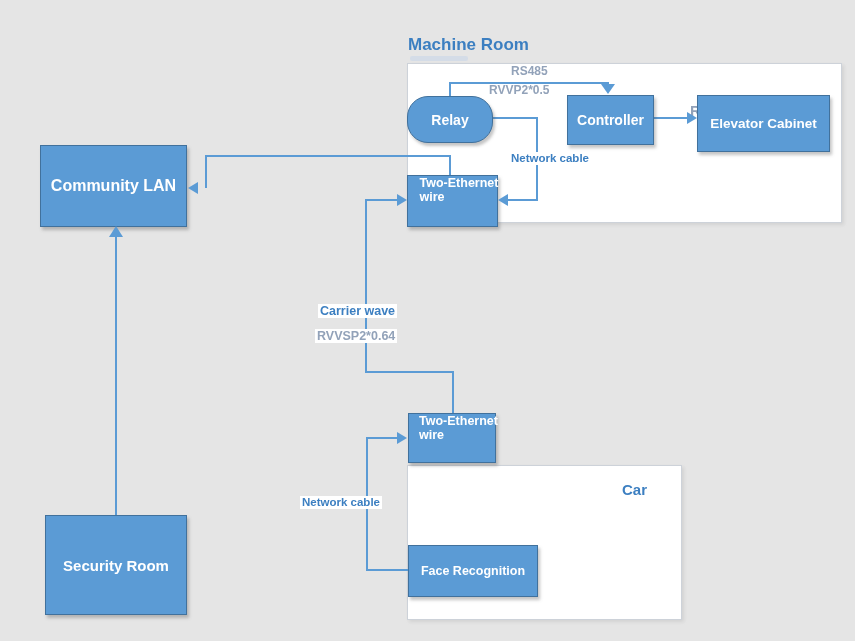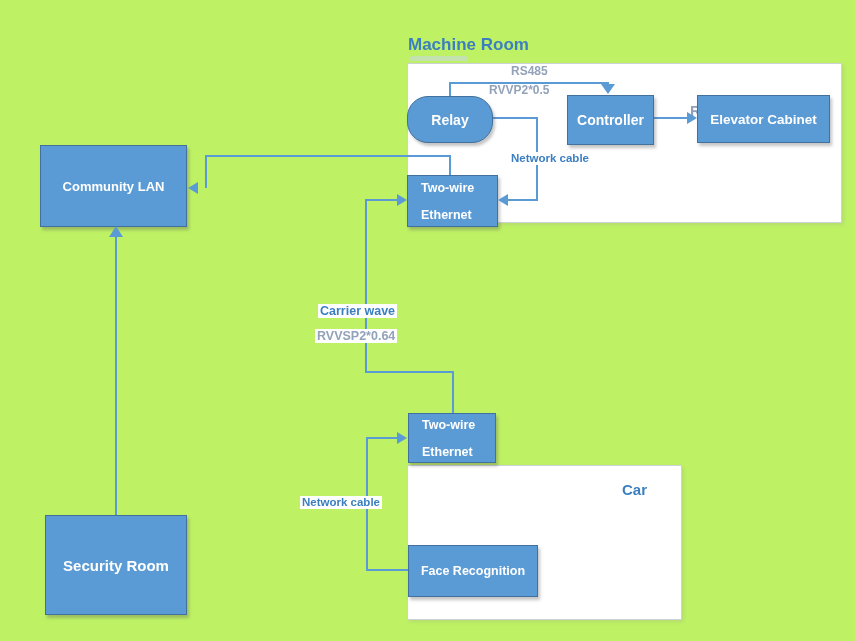--- a/index.html
+++ b/index.html
@@ -5,39 +5,39 @@
   :root{
     --node-fill:#5b9bd5;
     --node-border:#41719c;
     --connector:#5b9bd5;
     --label-strong:#3c7fc1;
     --label-muted:#92a2b9;
     --container-border:#cdd2d9;
   }
   html,body{margin:0;padding:0;background:#fff;}
   .canvas{
-    position:relative;width:855px;height:641px;background:#bef264;overflow:hidden;
+    position:relative;width:855px;height:641px;background:#e5e5e5;overflow:hidden;
     font-family:"Liberation Sans",sans-serif;
   }
   .container-box{
     position:absolute;background:#fff;border:1px solid var(--container-border);
     box-shadow:2px 2px 3px rgba(150,150,150,.22);box-sizing:border-box;z-index:1;
   }
   .h-line,.v-line{position:absolute;background:var(--connector);z-index:2;}
   .lbl{position:absolute;background:#fff;padding:0 2px;white-space:nowrap;line-height:1.15;z-index:3;}
   .lbl.strong{color:var(--label-strong);font-weight:700;}
   .lbl.muted{color:var(--label-muted);font-weight:600;}
   .title{position:absolute;color:var(--label-strong);font-weight:700;white-space:nowrap;z-index:3;}
   .node{
     position:absolute;background:var(--node-fill);border:1px solid var(--node-border);
     color:#fff;font-weight:700;display:flex;align-items:center;justify-content:center;
     text-align:center;box-sizing:border-box;z-index:4;
     box-shadow:2px 3px 3px rgba(90,90,90,.35);
   }
-  .node.two-line{flex-direction:column;align-items:flex-start;justify-content:center;
+  .node.two-line{align-items:flex-start;justify-content:center;
     padding-left:13px;row-gap:13px;text-align:left;}
   .arr{position:absolute;width:0;height:0;z-index:5;}
   .arr.right{border-top:6px solid transparent;border-bottom:6px solid transparent;border-left:10px solid var(--connector);}
   .arr.left{border-top:6px solid transparent;border-bottom:6px solid transparent;border-right:10px solid var(--connector);}
   .arr.down{border-left:7px solid transparent;border-right:7px solid transparent;border-top:10px solid var(--connector);}
   .arr.up{border-left:7px solid transparent;border-right:7px solid transparent;border-bottom:11px solid var(--connector);}
   .ghost{position:absolute;background:#c6d5e9;opacity:.55;border-radius:2px;z-index:1;}
 </style>
 </head>
 <body>
@@ -87,28 +87,28 @@
   <div class="lbl strong" style="left:509px;top:152px;font-size:11.5px;">Network cable</div>
   <div class="lbl muted" style="left:660px;top:102px;font-size:15px;margin-left:28px;">RSL</div>
   <div class="lbl strong" style="left:318px;top:304px;font-size:12.5px;">Carrier wave</div>
   <div class="lbl muted" style="left:315px;top:329px;font-size:12.5px;">RVVSP2*0.64</div>
   <div class="lbl strong" style="left:300px;top:496px;font-size:11.5px;">Network cable</div>
 
   <div class="node" style="left:407px;top:96px;width:86px;height:47px;font-size:14px;border-radius:21px;">Relay</div>
 
   <div class="node" style="left:567px;top:95px;width:87px;height:50px;font-size:14px;">Controller</div>
 
-  <div class="node" style="left:697px;top:95px;width:133px;height:48px;font-size:13.5px;">Elevator Cabinet</div>
+  <div class="node" style="left:697px;top:95px;width:133px;height:57px;font-size:13.5px;">Elevator Cabinet</div>
 
   <div class="node two-line" style="left:407px;top:175px;width:91px;height:52px;font-size:12.5px;">
     <span>Two-wire</span>
     <span>Ethernet</span>
   </div>
 
-  <div class="node" style="left:40px;top:145px;width:147px;height:82px;font-size:13px;">Community LAN</div>
+  <div class="node" style="left:40px;top:145px;width:147px;height:82px;font-size:16px;">Community LAN</div>
 
   <div class="node" style="left:45px;top:515px;width:142px;height:100px;font-size:15px;">Security Room</div>
 
   <div class="node two-line" style="left:408px;top:413px;width:88px;height:50px;font-size:12.5px;">
     <span>Two-wire</span>
     <span>Ethernet</span>
   </div>
 
   <div class="node" style="left:408px;top:545px;width:130px;height:52px;font-size:12.5px;">Face Recognition</div>
 

